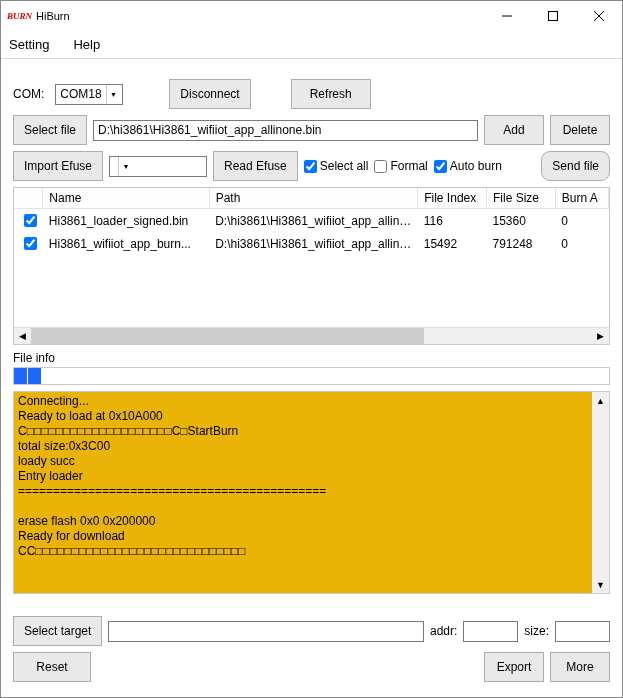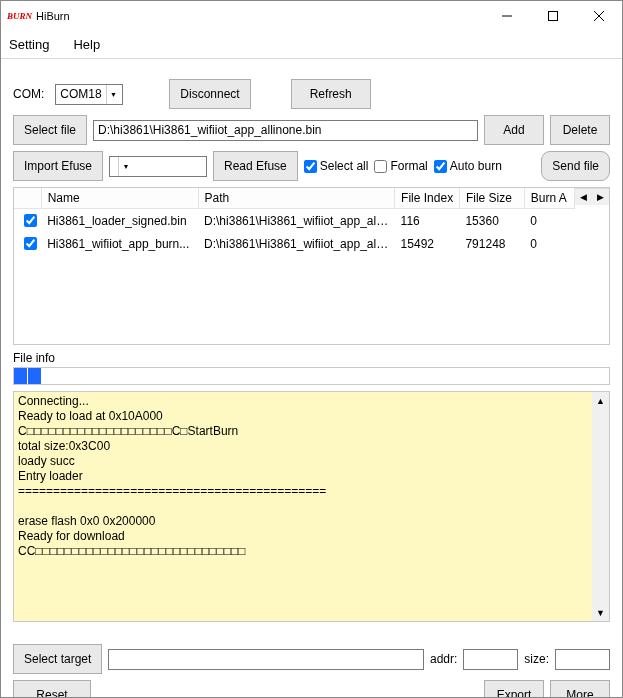--- a/index.html
+++ b/index.html
@@ -103,20 +103,21 @@
     display: inline-flex;
     align-items: center;
     gap: 3px;
   }
   .cb input { margin: 0; width: 13px; height: 13px; }
   .table-wrap {
     border: 1px solid #c9c9c9;
     margin-top: 6px;
     height: 158px;
     display: flex;
+    flex-direction: column;
     background: #fff;
   }
   table {
     border-collapse: collapse;
     width: 100%;
     table-layout: fixed;
   }
   thead th {
     background: #fdfdfd;
     border-right: 1px solid #e3e3e3;
@@ -173,24 +174,24 @@
     display: flex;
     align-items: stretch;
   }
   .fileinfo-seg {
     width: 14px;
     background: #1e68ff;
     border-right: 1px solid #fff;
   }
   .log-wrap {
     border: 1px solid #c9c9c9;
-    height: 231px;
+    height: 203px;
     margin-top: 6px;
     position: relative;
-    background: #fef9c3;
+    background: #eab308;
   }
   .log {
     position: absolute;
     inset: 0 17px 0 0;
     padding: 2px 4px;
     font-size: 12px;
     white-space: pre;
     overflow: hidden;
     line-height: 1.25;
   }

